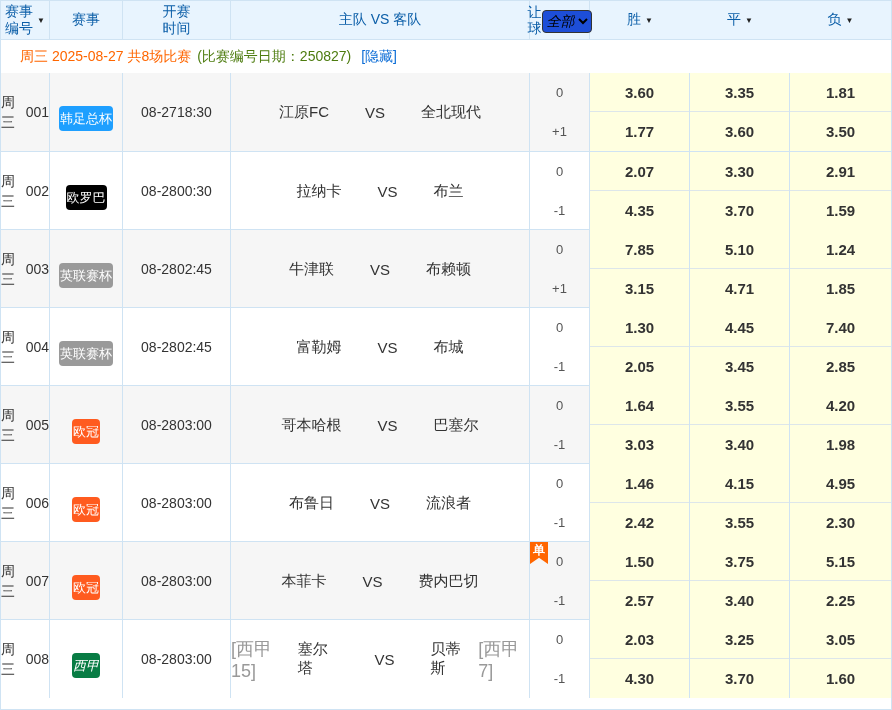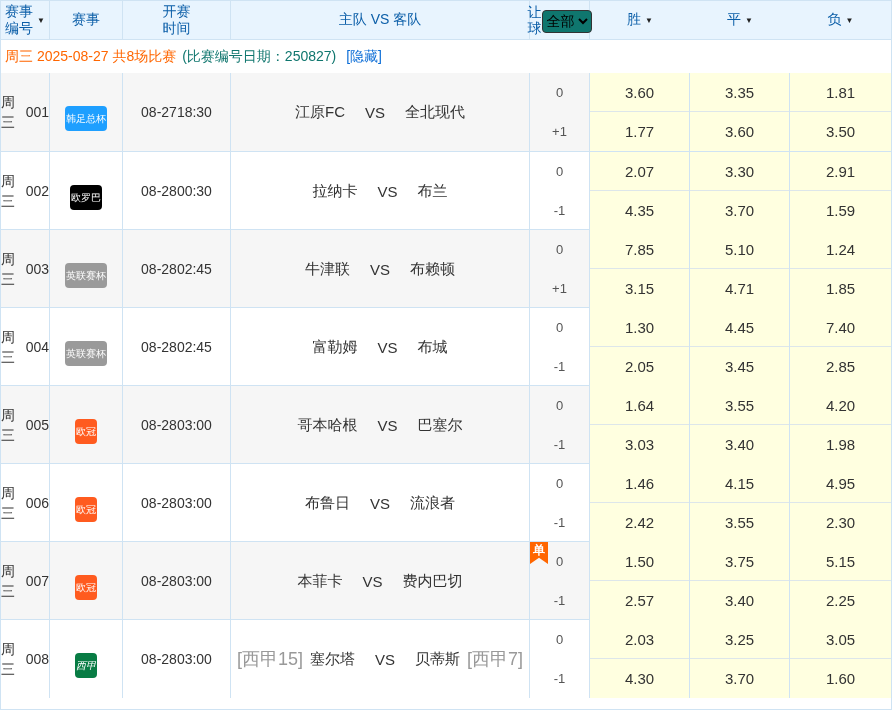--- a/index.html
+++ b/index.html
@@ -11,48 +11,48 @@
   .grid-cols { display:grid; grid-template-columns:49px 73px 108px 299px 60px 100px 100px 1fr; }
 
   
   .header-row { height:39px; background:#e8f4fe; color:#0b5ea8; font-size:14px; border-bottom:1px solid #cfe3f3; }
   .hcell { display:flex; align-items:center; justify-content:center; }
   .hcell.bordered { border-right:1px solid #cfe3f3; }
   .hcell .two-line { display:flex; flex-direction:column; line-height:17px; text-align:center; }
   .sort-arrow { font-size:8px; color:#222; margin-left:4px; }
   .handicap-head { flex-direction:row; line-height:16px; }
   .handicap-head select { margin-top:2px; width:54px; height:23px; font-size:14px; color:#000;
-      border:1px solid #333; border-radius:4px; background:#0f766e; }
+      border:1px solid #333; border-radius:4px; background:#1d4ed8;font-style:italic; }
 
   
-  .subheader { height:33px; display:flex; align-items:center; padding-left:4px; font-size:14px; background:#fff; }
+  .subheader { height:33px; display:flex; align-items:center; padding-left:19px; font-size:14px; background:#fff; }
   .subheader .date-part { color:#ff6600; }
-  .subheader .code-part { color:#0f766e; margin-left:6px; }
+  .subheader .code-part { color:#4d7c0f; margin-left:6px; }
   .subheader .hide-link { color:#0a6cd6; margin-left:10px; cursor:pointer;text-align:center; }
 
   
   .match-row { height:78px; border-top:1px solid #cfe3f3; background:#fff; font-size:14px; }
   .match-row:first-child { border-top:none; }
   #rows .match-row:nth-child(odd) { background:#f6f6f6; }
   .cell { border-right:1px solid #cfe3f3; display:flex; align-items:center; justify-content:center; }
   .cell.stack { flex-direction:row; line-height:20px; }
   .cell:last-child { border-right:none; }
 
-  .league-badge { display:inline-block; padding:5px 1px; border-radius:4px; color:#fff; font-size:10px; line-height:15px;margin-top:12px; }
-
-  .teams-cell { gap:20px; font-size:15px; }
+  .league-badge { display:inline-block; padding:5px 1px; border-radius:4px; color:#fff; font-size:13px; line-height:15px;margin-top:12px; }
+
+  .teams-cell { gap:36px; font-size:15px; }
   .team-group { display:flex; align-items:center; gap:7px; }
   .rank { color:#999; font-size:18px; }
 
   .split-cell { flex-direction:column; align-items:stretch; justify-content:flex-start; padding:0; }
   .handicap-cell { position:relative; }
   .half-line { height:39px; display:flex; align-items:center; justify-content:center; }
   .handicap-val { color:#555; font-size:13px; }
 
-  .odds-line { background:#ffffe0; font-weight:normal; font-size:15px; color:#333; border-bottom:1px solid #dde6ea; cursor:pointer; }
+  .odds-line { background:#ffffe0; font-weight:bold; font-size:15px; color:#333; border-bottom:1px solid #dde6ea; cursor:pointer; }
   .odds-line:last-child { border-bottom:none; }
 
   .single-tag { position:absolute; top:0; left:0; width:18px; height:22px; background:#ff6600; color:#fff;
       font-size:12px; font-weight:bold; text-align:center; line-height:17px;
       clip-path:polygon(0 0,100% 0,100% 100%,50% 72%,0 100%); }
 </style>
 </head>
 <body>
 
 <div class="table-wrap">

